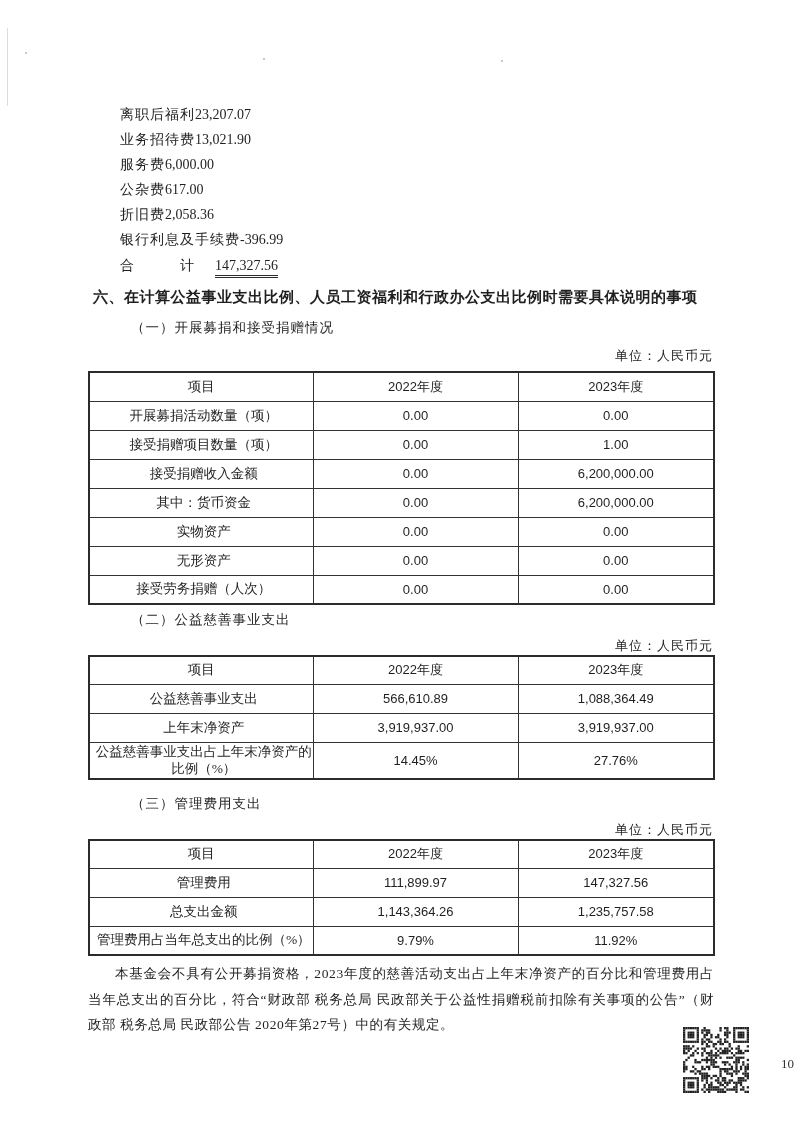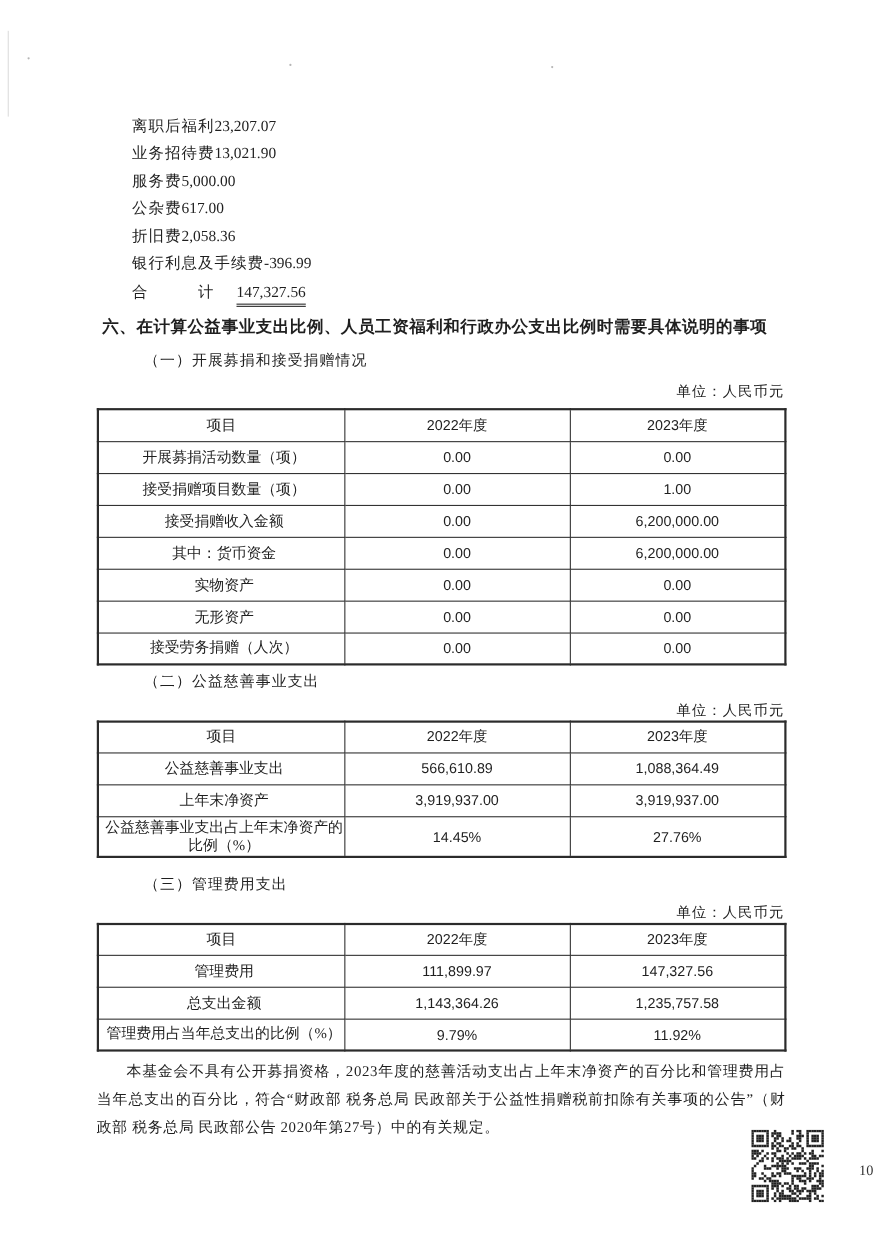--- a/index.html
+++ b/index.html
@@ -89,21 +89,21 @@
     <div class="expense-row">
       <span class="expense-label">离职后福利</span>
       <span class="expense-value">23,207.07</span>
     </div>
     <div class="expense-row">
       <span class="expense-label">业务招待费</span>
       <span class="expense-value">13,021.90</span>
     </div>
     <div class="expense-row">
       <span class="expense-label">服务费</span>
-      <span class="expense-value">5,000.00</span>
+      <span class="expense-value">6,000.00</span>
     </div>
     <div class="expense-row">
       <span class="expense-label">公杂费</span>
       <span class="expense-value">617.00</span>
     </div>
     <div class="expense-row">
       <span class="expense-label">折旧费</span>
       <span class="expense-value">2,058.36</span>
     </div>
     <div class="expense-row">

